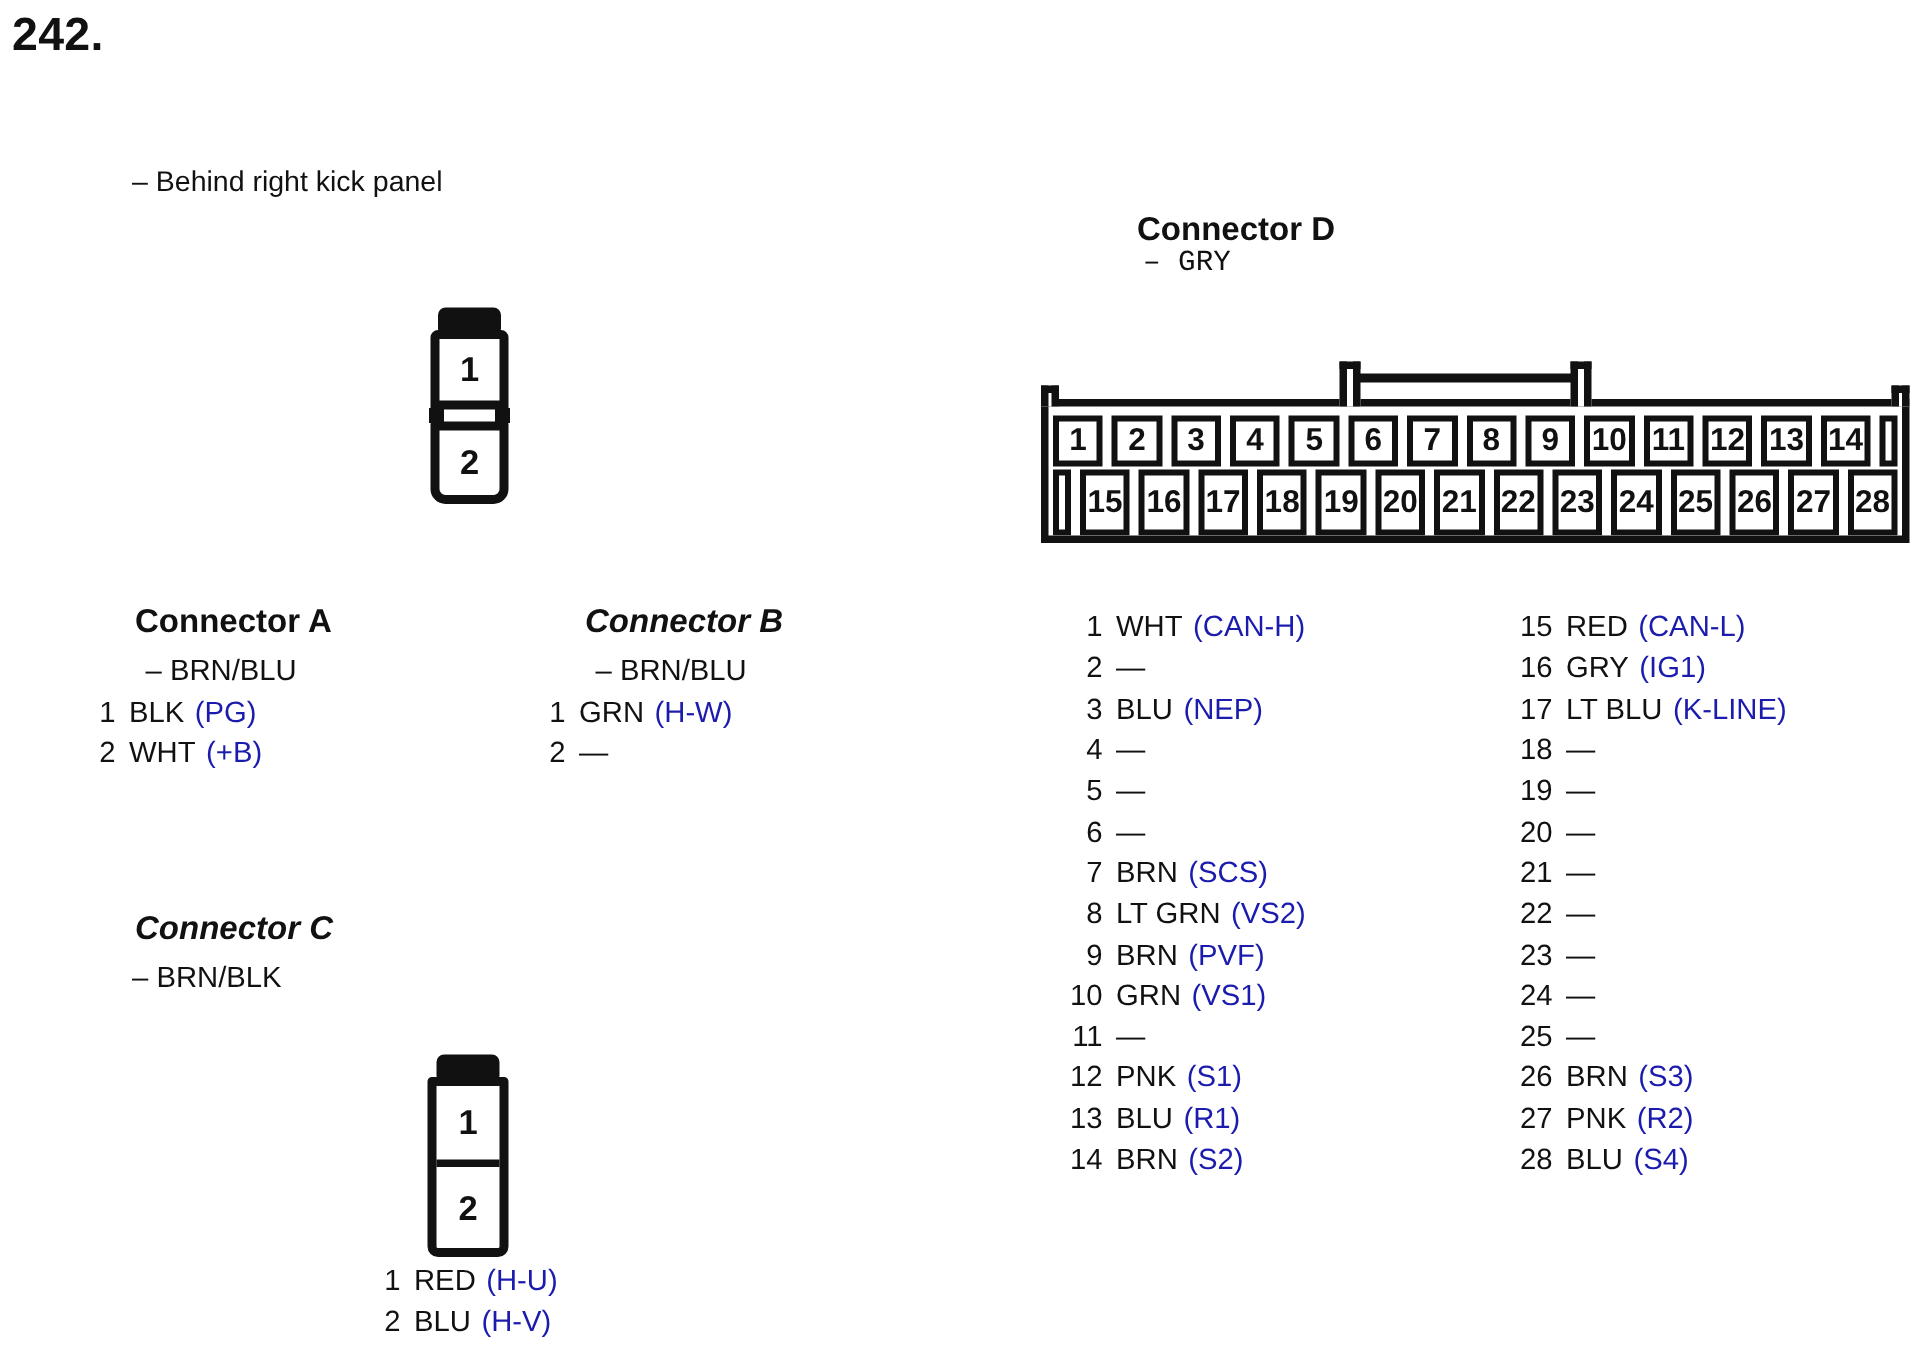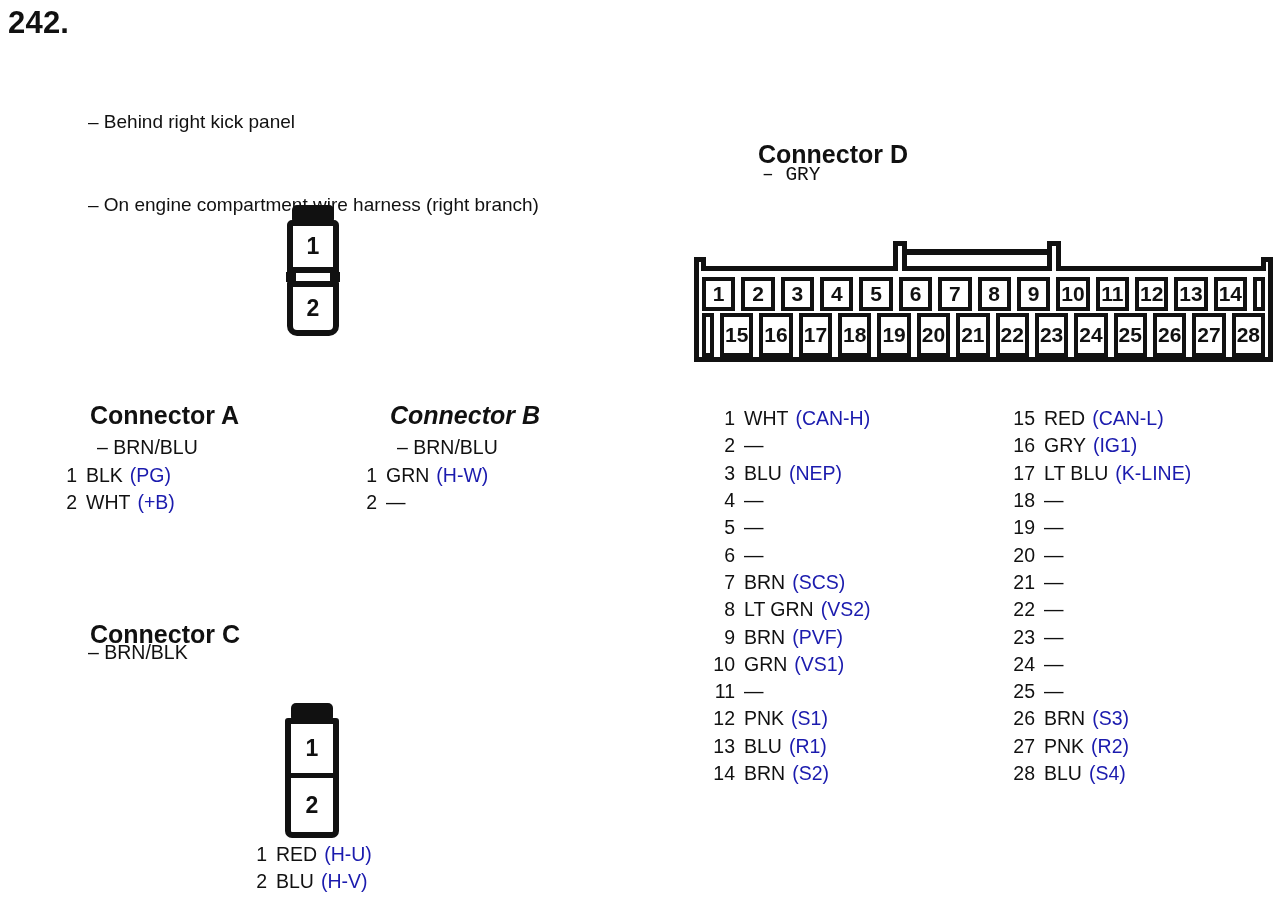--- a/index.html
+++ b/index.html
@@ -7,21 +7,21 @@
     position:relative;width:1286px;height:911px;background:#ffffff;
     font-family:"Liberation Sans", sans-serif;color:#111111;overflow:hidden;padding-left:44px;
   }
   .abs{position:absolute;}
 
   
   .title-row{left:8px;top:5px;display:flex;gap:17px;font-weight:bold;font-size:31px;letter-spacing:.2px;}
   .notes{left:88px;top:53px;font-size:19px;line-height:27.5px;white-space:pre;}
 
   
-  .conn-header{font-weight:bold;font-size:25px;}
+  .conn-header{font-weight:bold;font-size:22px;}
   .color-note{font-size:19.5px;}
 
   
   .pin-list{display:flex;flex-direction:column;font-size:19.5px;}
   .pin-row{height:27.3px;display:flex;align-items:center;white-space:pre;}
   .pin-num{text-align:right;flex:0 0 auto;}
   .small-num .pin-num{width:14px;margin-right:9px;}
   .wide-num .pin-num{width:32px;margin-right:9px;}
   .wide-num2 .pin-num{width:35px;margin-right:9px;}
   .pin-sig{color:#1b1bae;margin-left:7px;}
@@ -69,21 +69,20 @@
 </head>
 <body>
 
 <div class="page">
 
   <div class="abs title-row">
     <span>242.</span>
   </div>
   <div class="abs notes">
     <div>– Behind right kick panel</div>
-    <div>– On engine compartment wire harness (right branch)</div>
   </div>
 
   <div class="abs conn-header" style="left:758px;top:140px;">Connector D</div>
   <div class="abs color-note" style="left:762px;top:164px;font-family:Liberation Mono, monospace;">– GRY</div>
 
   <div class="abs connD">
     <div class="connD-body">
       <div class="dcorner dcorner-left"></div>
       <div class="dcorner dcorner-right"></div>
       <div class="dpost dpost-left"></div>
@@ -140,21 +139,21 @@
       <div class="pin-row"><span class="pin-num">2</span><span class="pin-wire">WHT</span><span class="pin-sig">(+B)</span></div>
     </div>
 
   <div class="abs conn-header" style="left:390px;top:401px;font-style:italic;">Connector B</div>
   <div class="abs color-note" style="left:397px;top:436px;">– BRN/BLU</div>
   <div class="abs pin-list small-num" style="left:363px;top:462px;">
       <div class="pin-row"><span class="pin-num">1</span><span class="pin-wire">GRN</span><span class="pin-sig">(H-W)</span></div>
       <div class="pin-row"><span class="pin-num">2</span><span class="pin-wire">—</span></div>
     </div>
 
-  <div class="abs conn-header" style="left:90px;top:620px;">Connector C</div>
+  <div class="abs conn-header" style="left:90px;top:606px;font-style:italic;">Connector C</div>
   <div class="abs color-note" style="left:88px;top:641px;">– BRN/BLK</div>
 
   <div class="abs vconn" style="left:283px;top:703px;">
     <div class="vcap"></div>
     <div class="cbody">
       <div class="ccell ccell-1">1</div>
       <div class="ccell ccell-2">2</div>
     </div>
   </div>
   <div class="abs pin-list small-num" style="left:253px;top:841px;">

